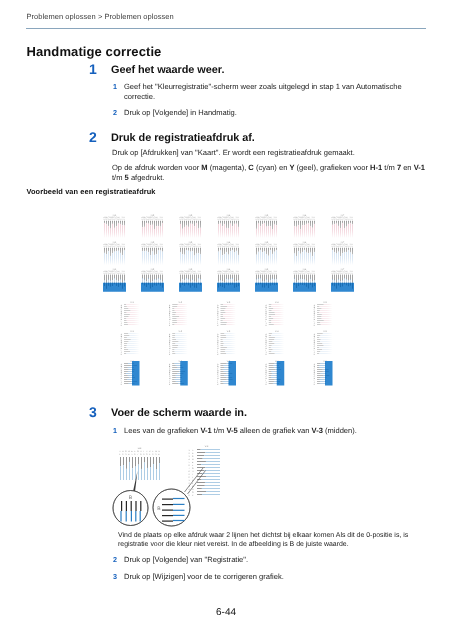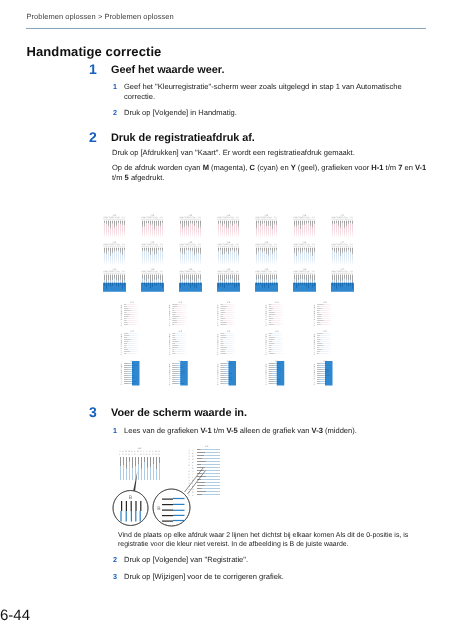--- a/index.html
+++ b/index.html
@@ -35,22 +35,22 @@
   b{font-weight:bold;}
 
   
   .fig-head{position:absolute;left:26.5px;font-size:7.4px;font-weight:bold;color:#111;
             letter-spacing:.1px;}
 
   
   .note{position:absolute;font-size:6.95px;color:#222;line-height:9.3px;}
 
   
-  .pagenum{position:absolute;left:0;top:607px;width:452px;text-align:left;
-           font-size:15px;color:#111;}
+  .pagenum{position:absolute;left:0;top:607px;width:452px;text-align:center;
+           font-size:10px;color:#111;}
 
   svg{display:block;shape-rendering:geometricPrecision;}
   svg text{-webkit-font-smoothing:antialiased;}
   .figwrap{position:absolute;}
 </style>
 </head>
 <body>
 
 <div class="page">
 
@@ -77,23 +77,24 @@
   </div>
 
   <div class="step" style="top:130px">
     <span class="step-num">2</span>
     <span class="step-title">Druk de registratieafdruk af.</span>
   </div>
 
   <div class="para" style="top:148px">Druk op [Afdrukken] van "Kaart". Er wordt een registratieafdruk gemaakt.</div>
 
   <div class="para" style="top:163px;width:320px">
-    <span>Op de afdruk worden cyan </span><b>M</b><span> (magenta), </span><b>C</b><span> (cyan) en </span><b>Y</b><span> (geel), grafieken voor </span><b>H-1</b><span> t/m </span><b>7</b><span> en </span><b>V-1</b><br><span>t/m </span><b>5</b><span> afgedrukt.</span>
+    <span>Op de afdruk worden voor </span><b>M</b><span> (magenta), </span><b>C</b><span> (cyan) en </span><b>Y</b><span> (geel), grafieken voor </span><b>H-1</b><span> t/m </span><b>7</b><span> en </span><b>V-1</b><br><span>t/m </span><b>5</b><span> afgedrukt.</span>
   </div>
 
+  <div class="fig-head" style="top:186.5px">Voorbeeld van een registratieafdruk</div>
 
   <div class="figwrap" style="left:96px;top:200px">
     <svg id="mainfig" width="270" height="195" viewBox="0 0 540 390">
         <defs>
           <linearGradient id="fade0" x1="0" y1="0" x2="0" y2="1">
             <stop offset="0%" stop-color="#f2d2da" stop-opacity="1"></stop>
             <stop offset="50%" stop-color="#f2d2da" stop-opacity="0.72"></stop>
             <stop offset="100%" stop-color="#f2d2da" stop-opacity="0.05"></stop>
           </linearGradient>
           <linearGradient id="fadeh0" x1="0" y1="0" x2="1" y2="0">

